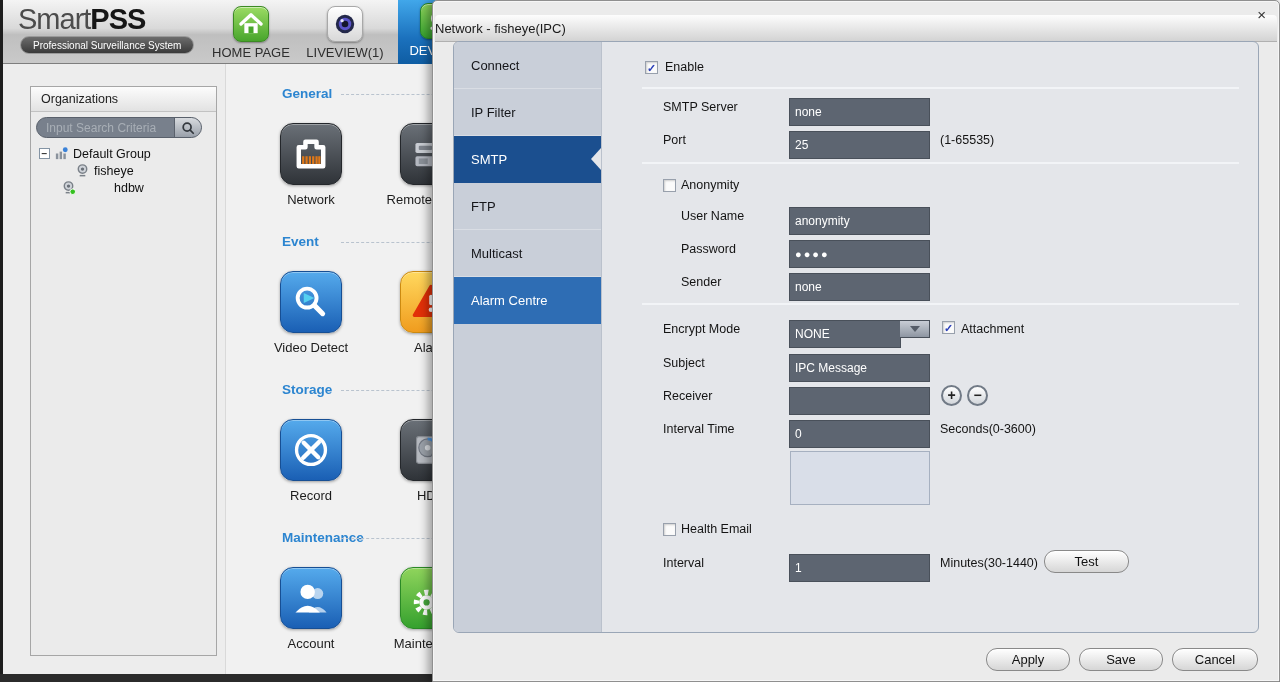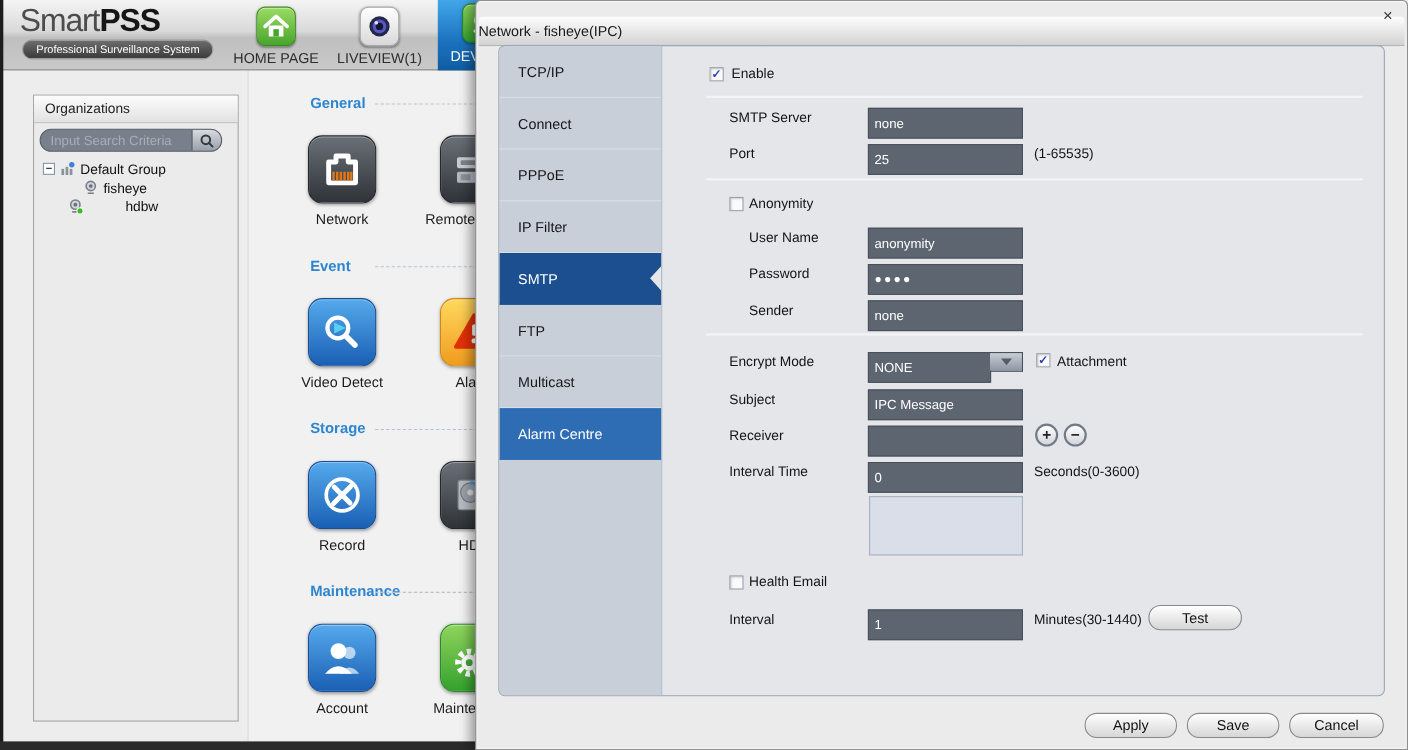--- a/index.html
+++ b/index.html
@@ -300,23 +300,21 @@
       <span>hdbw</span>
     </div>
   </div>
 
   <div id="dialog">
     <div id="dtitle">Network - fisheye(IPC)</div>
     <div id="dclose">×</div>
 
     <div id="dpanel">
       <div id="tabs">
-        <div class="tab">TCP/IP</div>
         <div class="tab">Connect</div>
-        <div class="tab">PPPoE</div>
         <div class="tab">IP Filter</div>
         <div class="tab sel">SMTP</div>
         <div class="tab">FTP</div>
         <div class="tab">Multicast</div>
         <div class="tab hi">Alarm Centre</div>
       </div>
 
       <div class="chk" style="left:191px;top:19px;">✓</div>
       <div class="lbl" style="left:211px;top:18px;">Enable</div>
       <div class="sep" style="top:45px;"></div>

